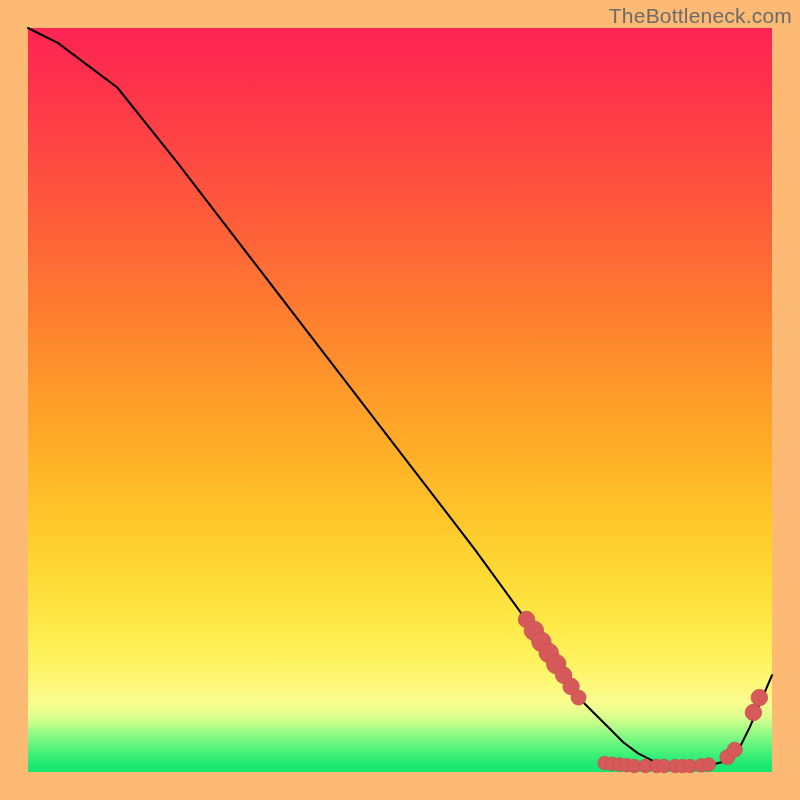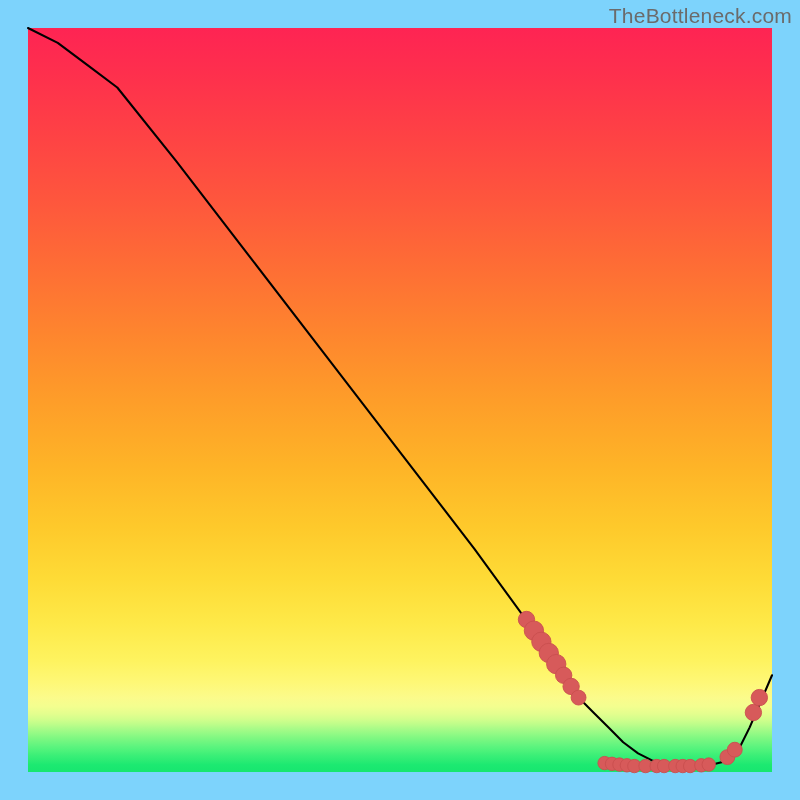--- a/index.html
+++ b/index.html
@@ -8,21 +8,21 @@
     width: 800px;
     height: 800px;
     background: #000;
     overflow: hidden;
     font-family: Arial, Helvetica, sans-serif;
   }
   .stage {
     position: relative;
     width: 800px;
     height: 800px;
-    background: #7dd3fc;
+    background: #fdba74;
   }
   .plot {
     position: absolute;
     left: 28px;
     top: 28px;
     width: 744px;
     height: 744px;
     
     background: linear-gradient(
       to top,

